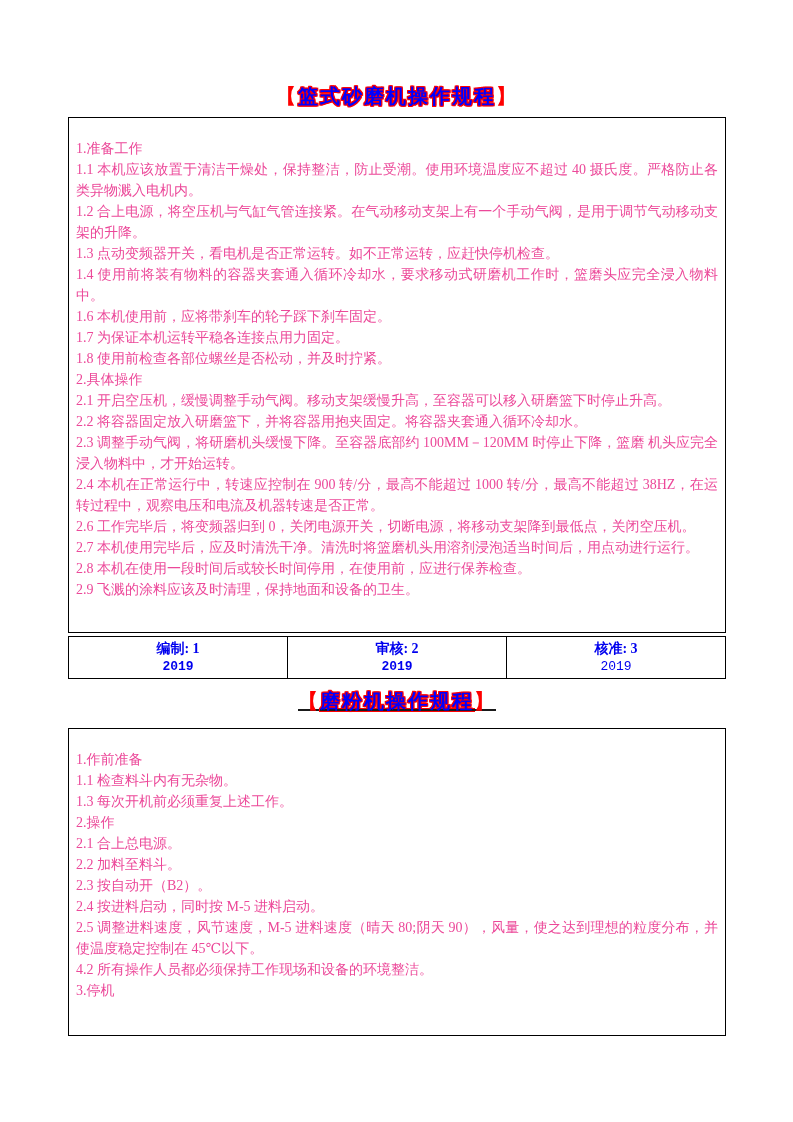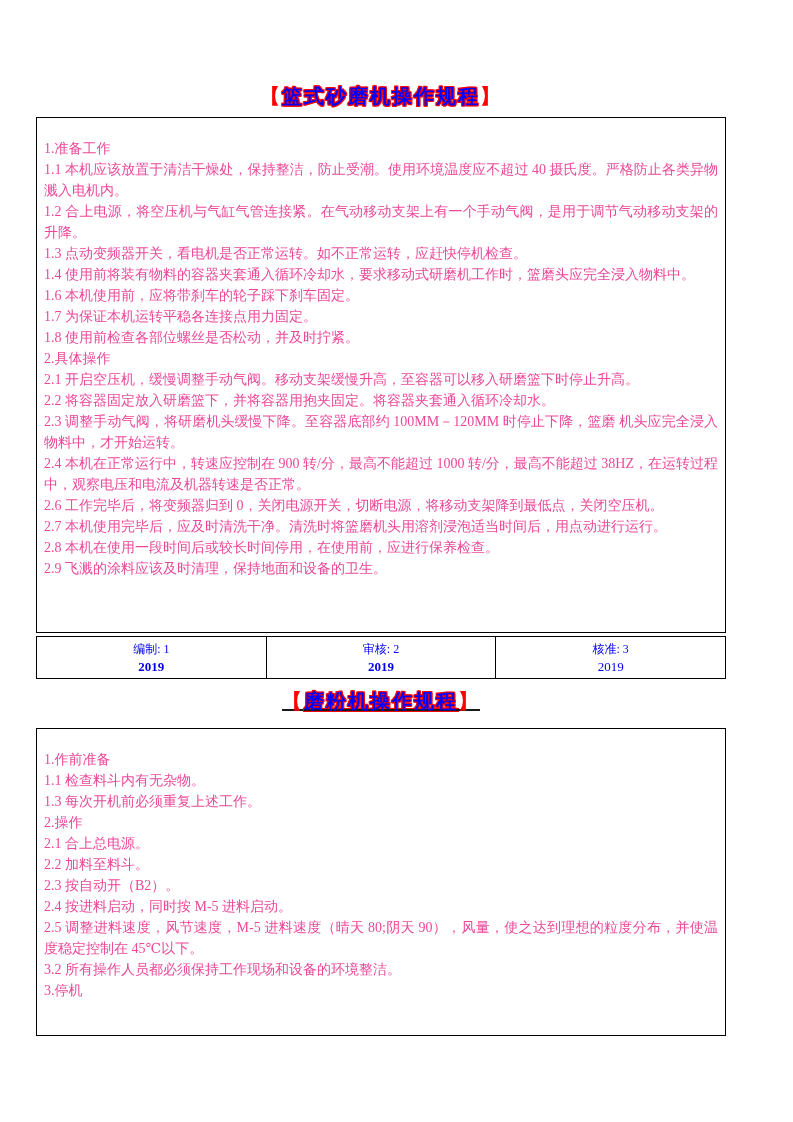--- a/index.html
+++ b/index.html
@@ -8,21 +8,21 @@
     width: 793px;
     height: 1122px;
     background: #ffffff;
     font-family: "Liberation Serif", "DejaVu Serif", serif;
     color: #1a1a1a;
     overflow: hidden;
   }
   .page {
     width: 793px;
     height: 1122px;
-    padding: 83px 67px 0 36px;
+    padding: 83px 67px 0 68px;
     border-radius: 30px;
   }
   .doc-title {
     margin: 0 0 8px 0;
     text-align: center;
     font-size: 20px;
     font-weight: bold;
     letter-spacing: 2px;
     line-height: 26px;
   }
@@ -53,28 +53,29 @@
     text-align: center;
     color: #0000ee;
   }
   .approval-cell {
     flex: 1 1 0;
     border-right: 1px solid #000000;
     padding: 2px 0 3px 0;
   }
   .approval-cell:last-child { border-right: none; }
   .approval-cell .cell-label {
-    font-size: 12px;
-    font-weight: normal;
+    font-size: 14px;
+    font-weight: bold;
     line-height: 20px;
   }
   .approval-cell .cell-year {
     font-size: 13px;
     font-weight: bold;
     line-height: 16px;
+    font-family: Liberation Mono, monospace;
   }
   .approval-cell:nth-child(3) .cell-year { font-weight: normal; }
   .doc-title.second { margin: 9px 0 14px 0; text-decoration: underline; }
 </style>
 </head>
 <body>
 
 <div class="page">
 
   <h1 class="doc-title">
@@ -123,17 +124,17 @@
   <div class="doc-box box2">
       <p class="doc-line">1.作前准备</p>
       <p class="doc-line">1.1 检查料斗内有无杂物。</p>
       <p class="doc-line">1.3 每次开机前必须重复上述工作。</p>
       <p class="doc-line">2.操作</p>
       <p class="doc-line">2.1 合上总电源。</p>
       <p class="doc-line">2.2 加料至料斗。</p>
       <p class="doc-line">2.3 按自动开（B2）。</p>
       <p class="doc-line">2.4 按进料启动，同时按 M-5 进料启动。</p>
       <p class="doc-line">2.5 调整进料速度，风节速度，M-5 进料速度（晴天 80;阴天 90），风量，使之达到理想的粒度分布，并使温度稳定控制在 45℃以下。</p>
-      <p class="doc-line">3.2 所有操作人员都必须保持工作现场和设备的环境整洁。</p>
+      <p class="doc-line">4.2 所有操作人员都必须保持工作现场和设备的环境整洁。</p>
       <p class="doc-line">3.停机</p>
     </div>
 
 </div>
 
 </body></html>

